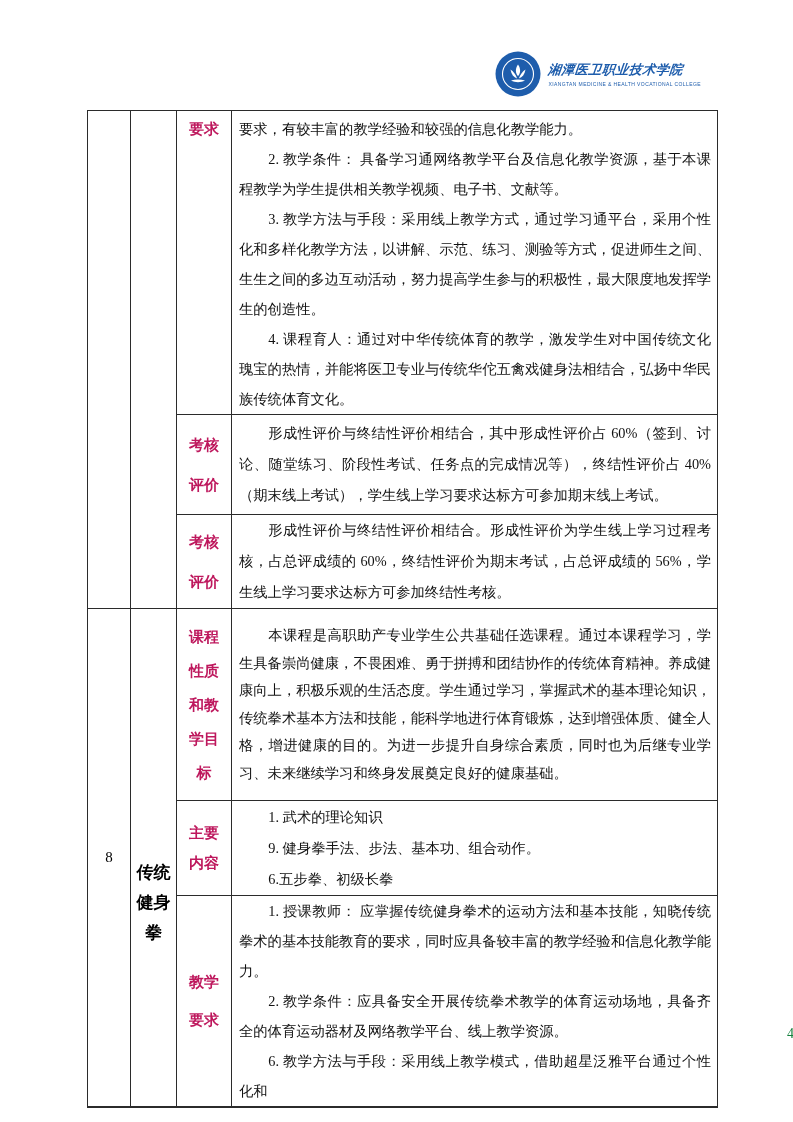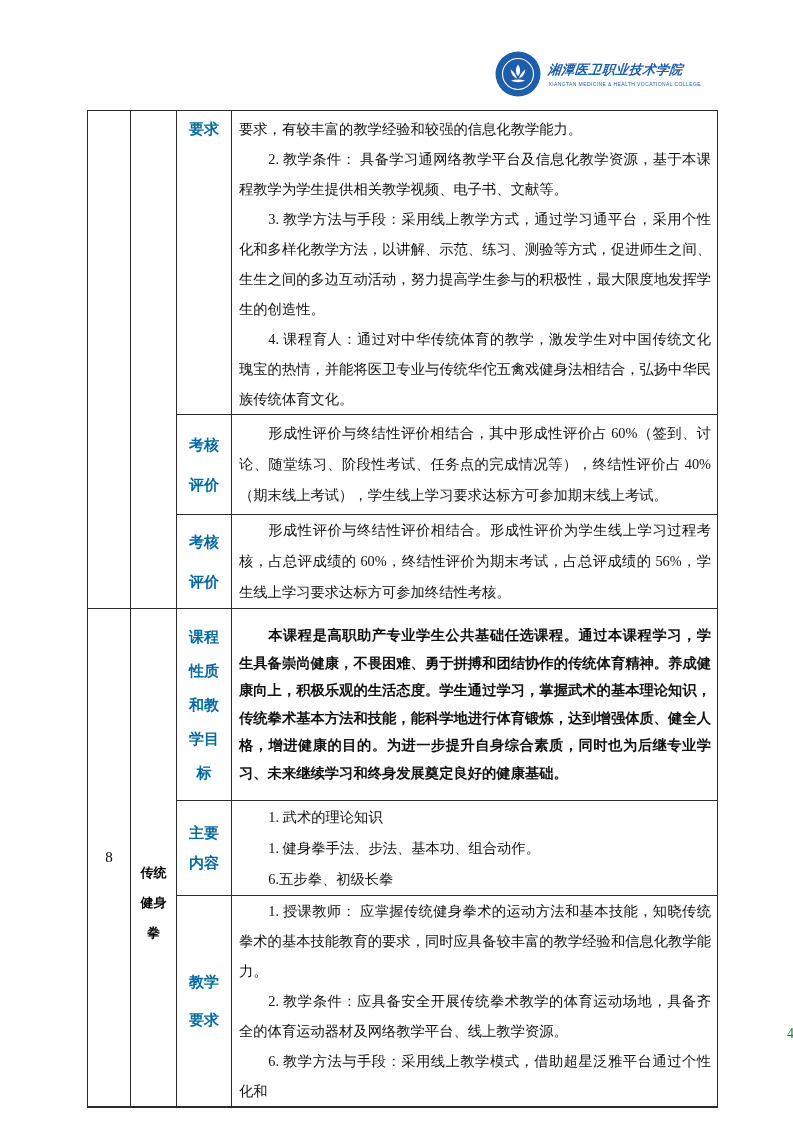--- a/index.html
+++ b/index.html
@@ -39,41 +39,41 @@
   table.syllabus td{
     border:1px solid #2b2b2b;
   }
   table.syllabus{border-bottom:2px solid #2b2b2b;}
   td{padding:0;vertical-align:middle;}
   td.num-cell{
     text-align:center;font-size:15px;color:#000;
     font-family:"Liberation Serif",serif;
   }
   td.name-cell{
-    text-align:center;font-weight:700;font-size:13px;
+    text-align:center;font-weight:700;font-size:17px;
     font-family:"Liberation Sans",sans-serif;
     white-space:pre-line;line-height:30px;color:#000;
     padding-top:90px;
   }
   td.label-cell{
     text-align:center;font-weight:700;font-size:15px;
     font-family:"Liberation Sans",sans-serif;
-    white-space:pre-line;color:#0369a1;
+    white-space:pre-line;color:#be185d;
   }
   td.label-2line{line-height:40px;}
   td.label-5line{line-height:34px;margin-top:20px;}
   td.label-top{vertical-align:top;padding-top:7px;line-height:22px;}
   td.content-cell{
     text-align:justify;font-size:14.3px;
     padding:0 6px 0 7px;color:#111;
   }
   td.content-top{vertical-align:top;padding-top:3px;}
   .lh30{line-height:30px;}
   .lh31{line-height:31px;margin-left:24px;}
-  .lh27{line-height:27.5px;font-weight:bold;}
+  .lh27{line-height:27.5px;}
   .content-cell p{margin:0;}
   p.indent{text-indent:2.05em;}
   
   .footer{
     position:absolute;top:1026px;left:8px;width:100%;
     text-align:right;font-size:14px;color:#15803d;
     font-family:"Liberation Serif",serif;
   }
 </style>
 </head>
@@ -139,21 +139,21 @@
 标</td>
       <td class="content-cell lh27">
         <p class="indent">本课程是高职助产专业学生公共基础任选课程。通过本课程学习，学生具备崇尚健康，不畏困难、勇于拼搏和团结协作的传统体育精神。养成健康向上，积极乐观的生活态度。学生通过学习，掌握武术的基本理论知识，传统拳术基本方法和技能，能科学地进行体育锻炼，达到增强体质、健全人格，增进健康的目的。为进一步提升自身综合素质，同时也为后继专业学习、未来继续学习和终身发展奠定良好的健康基础。</p>
       </td>
     </tr>
     <tr style="height:95px">
       <td class="label-cell label-2line" style="line-height:30px">主要
 内容</td>
       <td class="content-cell lh31">
         <p class="indent">1. 武术的理论知识</p>
-        <p class="indent">1. 健身拳手法、步法、基本功、组合动作。</p>
+        <p class="indent">9. 健身拳手法、步法、基本功、组合动作。</p>
         <p class="indent">6.五步拳、初级长拳</p>
       </td>
     </tr>
     <tr style="height:150px">
       <td class="label-cell label-2line" style="line-height:38px">教学
 要求</td>
       <td class="content-cell lh30">
         <p class="indent">1. 授课教师： 应掌握传统健身拳术的运动方法和基本技能，知晓传统拳术的基本技能教育的要求，同时应具备较丰富的教学经验和信息化教学能力。</p>
         <p class="indent">2. 教学条件：应具备安全开展传统拳术教学的体育运动场地，具备齐全的体育运动器材及网络教学平台、线上教学资源。</p>
         <p class="indent">6. 教学方法与手段：采用线上教学模式，借助超星泛雅平台通过个性化和</p>

